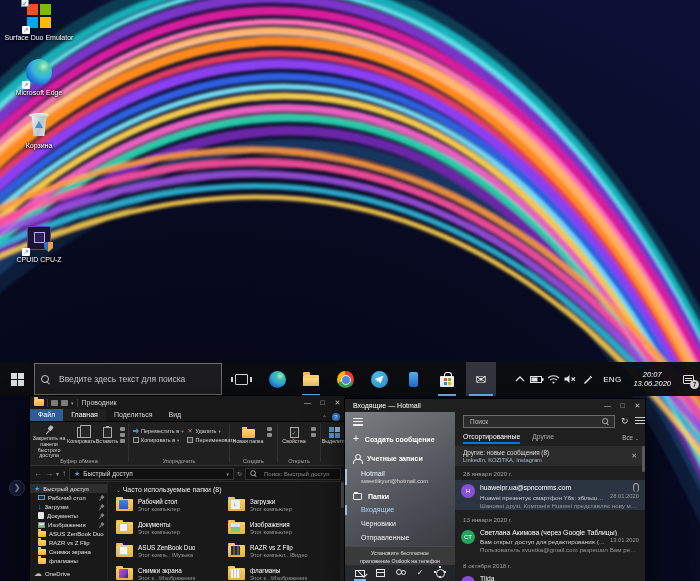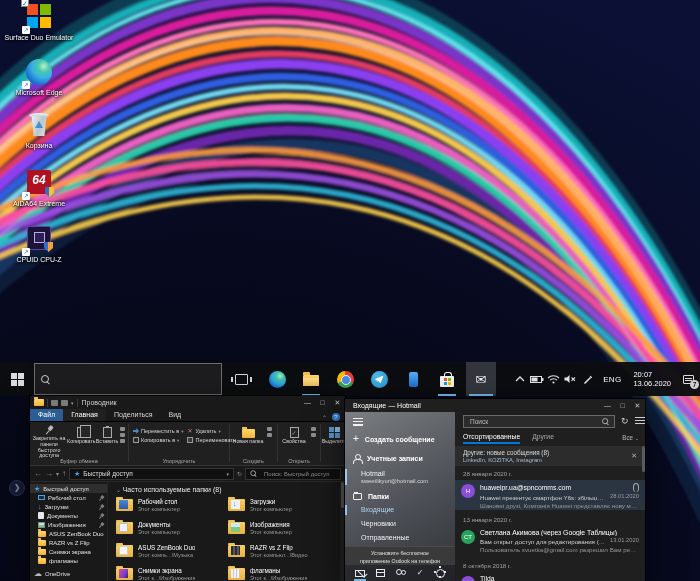--- a/index.html
+++ b/index.html
@@ -80,21 +80,21 @@
   .store:before{content:"";position:absolute;top:-4px;left:3.5px;width:6px;height:5px;border:1.3px solid #f2f2f2;
     border-bottom:none;border-radius:3px 3px 0 0;}
   .store .grid{width:7px;height:7px;display:grid;grid-template-columns:1fr 1fr;gap:1px;}
   .store .grid i:nth-child(1){background:#f25022;}.store .grid i:nth-child(2){background:#7fba00;}
   .store .grid i:nth-child(3){background:#00a4ef;}.store .grid i:nth-child(4){background:#ffb900;}
   .mailglyph{font-size:13px;color:#f0f0f0;line-height:1;}
   #tray{margin-left:auto;display:flex;align-items:center;height:34px;}
   .tray-ic{width:17px;height:34px;display:flex;align-items:center;justify-content:center;color:#e4e4e4;}
   .tray-ic svg{display:block;}
   .tray-lang{font-size:8px;color:#fff;padding:0 7px;letter-spacing:.3px;}
-  .tray-clock{font-size:7.5px;color:#fff;line-height:1.25;padding:0 5px;}
+  .tray-clock{font-size:7.5px;color:#fff;text-align:center;line-height:1.25;padding:0 5px;font-style:italic;}
   .tray-notif{position:relative;width:24px;height:34px;display:flex;align-items:center;justify-content:center;}
   .notifbox{position:relative;width:11px;height:9px;border:1px solid #ddd;border-radius:1px;}
   .notifbox:before{content:"";position:absolute;left:1px;top:2px;width:7px;height:1px;background:#ddd;box-shadow:0 2px 0 #ddd;}
   .badge{position:absolute;right:1px;bottom:7px;width:9px;height:9px;border-radius:50%;background:#cfcfcf;
     color:#1a1a1a;font-size:6.5px;line-height:9px;text-align:center;font-weight:bold;}
 
   
   #screenpad-toggle{position:absolute;left:9px;top:480px;width:16px;height:16px;border-radius:50%;
     background:#171d36;border:1px solid #2c3354;color:#8f98b8;font-size:8px;line-height:14px;text-align:center;z-index:4;}
 
@@ -344,30 +344,20 @@
   <div class="dicon" style="top:110px;">
     <div class="img">
       <div class="bin">
           <div class="lid"></div>
           <div class="body"></div>
           <div class="rec"></div>
         </div>
     </div>
     <div class="lbl">Корзина</div>
   </div>
-  <div class="dicon" style="top:168px;">
-    <div class="img">
-      <div class="aida">
-          <span>64</span>
-          <i class="sh"></i>
-        </div>
-      <div class="shortcut">↗</div>
-    </div>
-    <div class="lbl">AIDA64 Extreme</div>
-  </div>
   <div class="dicon" style="top:224px;">
     <div class="img">
       <div class="cpuz">
           <div class="die"></div>
           <i class="sh"></i>
         </div>
       <div class="shortcut">↗</div>
     </div>
     <div class="lbl">CPUID CPU-Z</div>
   </div>
@@ -376,20 +366,21 @@
     <div class="tb-start">
       <div class="startlogo">
           <i></i>
           <i></i>
           <i></i>
           <i></i>
         </div>
     </div>
     <div class="tb-search">
       <span class="mag"></span>
+      <input type="text" placeholder="Введите здесь текст для поиска" style="">
     </div>
     <div class="tb-btn" style="margin-left:4px;">
       <span class="tv"></span>
     </div>
     <div class="tb-btn" style="margin-left:6px;">
       <span class="edgesm"></span>
     </div>
     <div class="tb-btn" style="margin-left:4px;">
       <span class="foldersm"></span>
       <span class="underline"></span>

